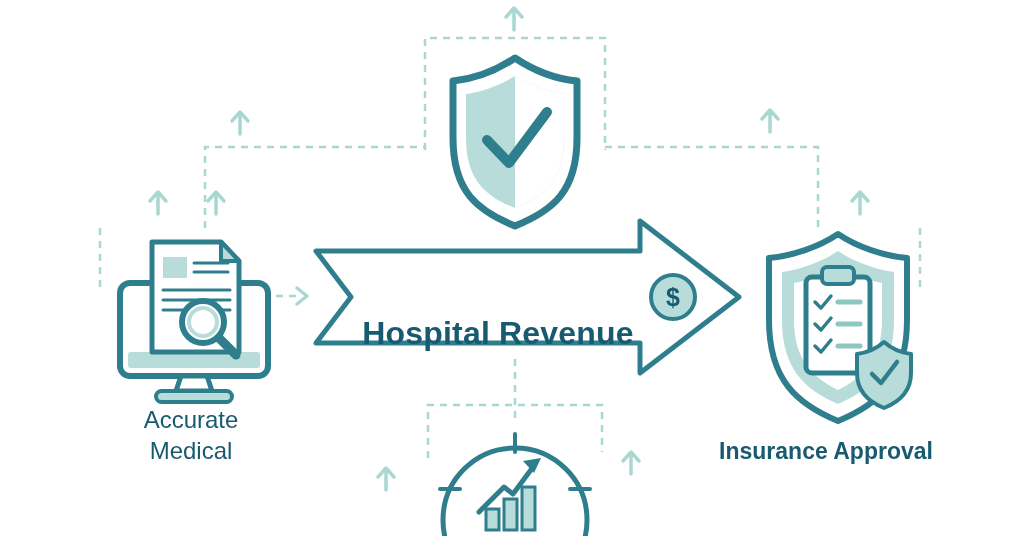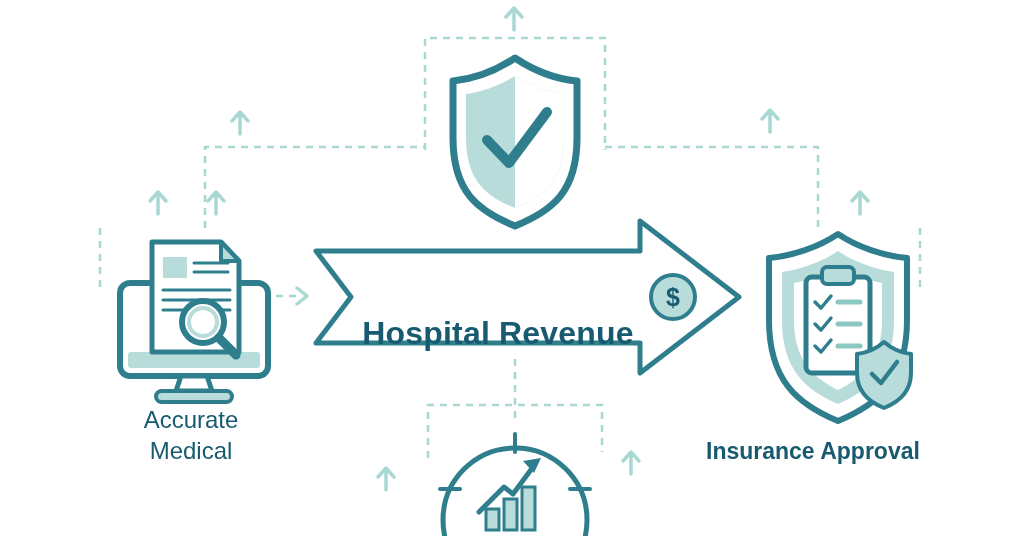--- a/index.html
+++ b/index.html
@@ -33,21 +33,21 @@
     position:absolute;left:655px;top:279px;width:36px;height:36px;
     display:flex;align-items:center;justify-content:center;
     font-size:25px;font-weight:700;color:var(--text);
   }
   .label-left{
     position:absolute;left:96px;top:404px;width:190px;text-align:center;
     font-size:24px;font-weight:400;color:var(--text);line-height:31px;
   }
   .label-left span{display:block;}
   .label-right{
-    position:absolute;left:706px;top:438px;width:240px;text-align:left;
+    position:absolute;left:706px;top:438px;width:240px;text-align:center;
     font-size:23px;font-weight:700;color:var(--text);white-space:nowrap;
   }
 </style>
 </head>
 <body>
 
 <div class="stage">
 
   <svg width="1024" height="536" viewBox="0 0 1024 536">
     <defs>

